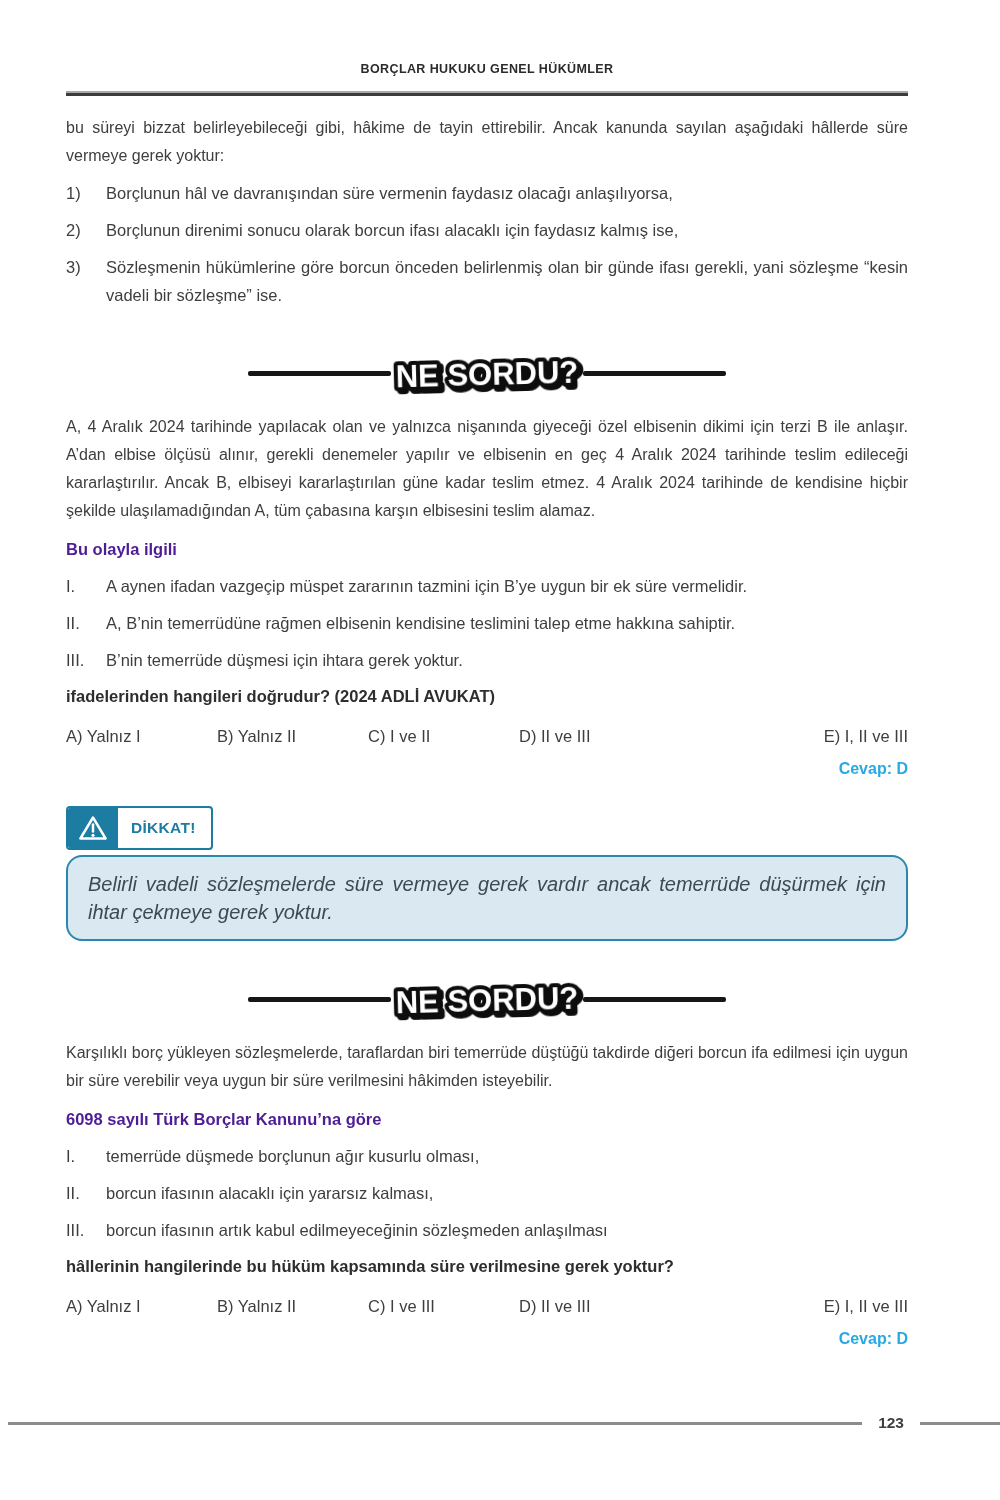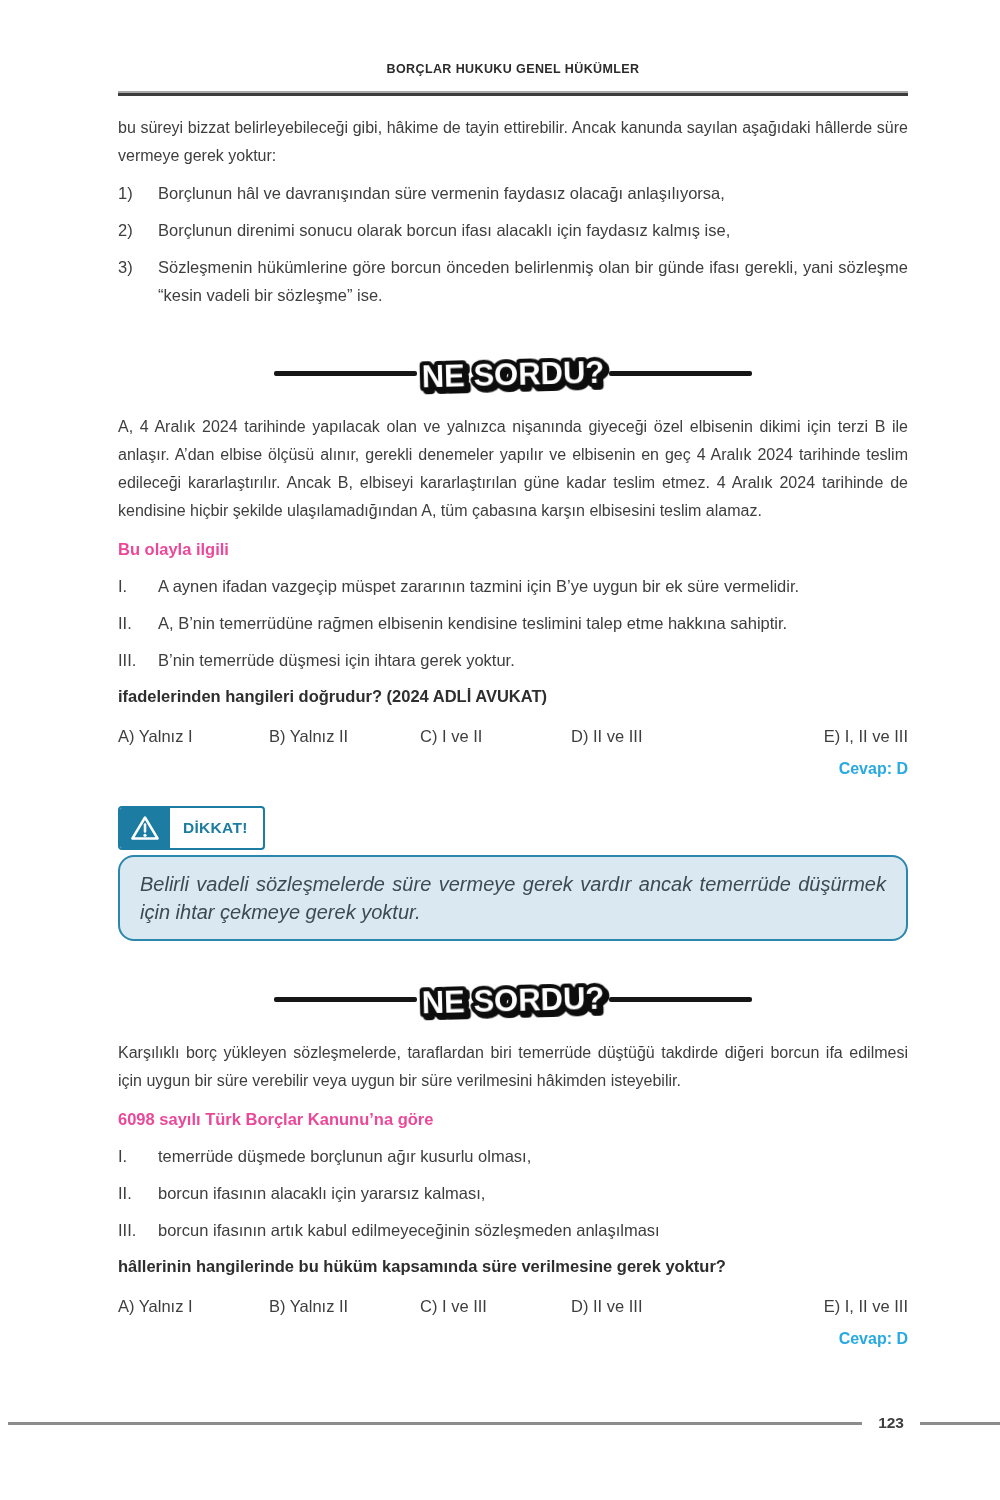--- a/index.html
+++ b/index.html
@@ -4,21 +4,21 @@
 <style>
   html,body{margin:0;padding:0;background:#fff;}
   .page{
     position:relative;
     width:1000px;height:1500px;
     background:#ffffff;
     overflow:hidden;
     font-family:"Liberation Sans", sans-serif;
     color:var(--text,#3e3e3e);
   }
-  .content{padding:62px 92px 0 118px;}
+  .content{padding:62px 92px 0 66px;}
 
   
   .hdr-title{
     text-align:center;
     font-size:12.5px;font-weight:bold;
     letter-spacing:.4px;
     color:#2b2b2b;
   }
   .hdr-rule{
     margin-top:15px;height:5px;
@@ -28,21 +28,21 @@
   
   .para{
     margin-top:18px;
     font-size:16px;line-height:28px;
     text-align:justify;
     color:var(--text,#3e3e3e);
   }
   .li{display:flex;margin-top:9px;font-size:16.5px;line-height:28px;}
   .li .num{flex:0 0 40px;}
   .li .txt{flex:1;text-align:justify;}
-  .lead{margin-top:10px;font-size:16.5px;line-height:28px;font-weight:bold;color:#ec4899;}
+  .lead{margin-top:10px;font-size:16.5px;line-height:28px;font-weight:bold;color:#4c1d95;}
   .stem{margin-top:8px;font-size:16.5px;line-height:28px;font-weight:bold;color:#2e2e2e;}
 
   
   .ne-divider{
     width:478px;margin:34px auto 0;
     display:flex;align-items:center;justify-content:center;
     height:60px;
   }
   .ne-line{flex:1;height:5px;background:var(--divider,#161616);border-radius:2px;}
   .ne-label{

